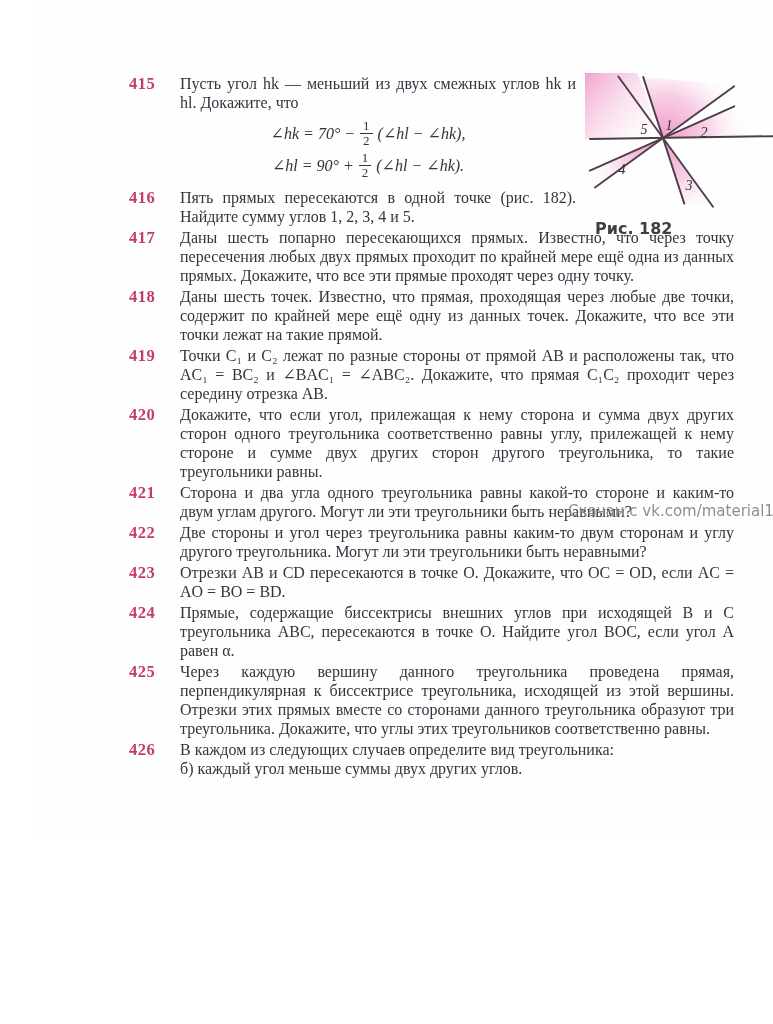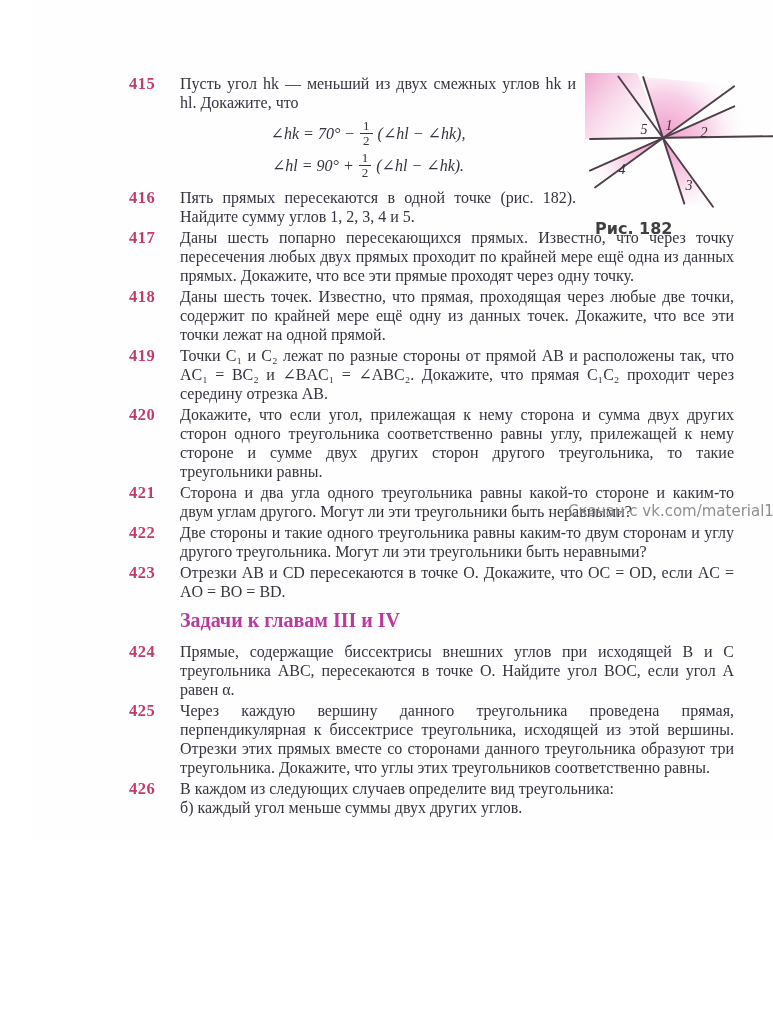--- a/index.html
+++ b/index.html
@@ -152,49 +152,48 @@
       <div class="pbody">Пять прямых пересекаются в одной точке (рис. 182). Найдите сумму углов 1, 2, 3, 4 и 5.</div>
     </div>
 
     <div class="problem">
       <div class="pnum">417</div>
       <div class="pbody">Даны шесть попарно пересекающихся прямых. Известно, что через точку пересечения любых двух прямых проходит по крайней мере ещё одна из данных прямых. Докажите, что все эти прямые проходят через одну точку.</div>
     </div>
 
     <div class="problem">
       <div class="pnum">418</div>
-      <div class="pbody">Даны шесть точек. Известно, что прямая, проходящая через любые две точки, содержит по крайней мере ещё одну из данных точек. Докажите, что все эти точки лежат на одной прямой.</div>
+      <div class="pbody">Даны шесть точек. Известно, что прямая, проходящая через любые две точки, содержит по крайней мере ещё одну из данных точек. Докажите, что все эти точки лежат на такие прямой.</div>
     </div>
 
     <div class="problem">
       <div class="pnum">419</div>
       <div class="pbody">Точки C₁ и C₂ лежат по разные стороны от прямой AB и расположены так, что AC₁ = BC₂ и ∠BAC₁ = ∠ABC₂. Докажите, что прямая C₁C₂ проходит через середину отрезка AB.</div>
     </div>
 
     <div class="problem">
       <div class="pnum">420</div>
       <div class="pbody">Докажите, что если угол, прилежащая к нему сторона и сумма двух других сторон одного треугольника соответственно равны углу, прилежащей к нему стороне и сумме двух других сторон другого треугольника, то такие треугольники равны.</div>
     </div>
 
     <div class="problem">
       <div class="pnum">421</div>
       <div class="pbody">Сторона и два угла одного треугольника равны какой-то стороне и каким-то двум углам другого. Могут ли эти треугольники быть неравными?</div>
     </div>
 
     <div class="problem">
       <div class="pnum">422</div>
-      <div class="pbody">Две стороны и такие одного треугольника равны каким-то двум сторонам и углу другого треугольника. Могут ли эти треугольники быть неравными?</div>
+      <div class="pbody">Две стороны и угол через треугольника равны каким-то двум сторонам и углу другого треугольника. Могут ли эти треугольники быть неравными?</div>
     </div>
 
     <div class="problem">
       <div class="pnum">423</div>
       <div class="pbody">Отрезки AB и CD пересекаются в точке O. Докажите, что OC = OD, если AC = AO = BO = BD.</div>
     </div>
 
-    <div class="section-heading">Задачи к главам III и IV</div>
 
     <div class="problem">
       <div class="pnum">424</div>
       <div class="pbody">Прямые, содержащие биссектрисы внешних углов при исходящей B и C треугольника ABC, пересекаются в точке O. Найдите угол BOC, если угол A равен α.</div>
     </div>
 
     <div class="problem">
       <div class="pnum">425</div>
       <div class="pbody">Через каждую вершину данного треугольника проведена прямая, перпендикулярная к биссектрисе треугольника, исходящей из этой вершины. Отрезки этих прямых вместе со сторонами данного треугольника образуют три треугольника. Докажите, что углы этих треугольников соответственно равны.</div>
     </div>

